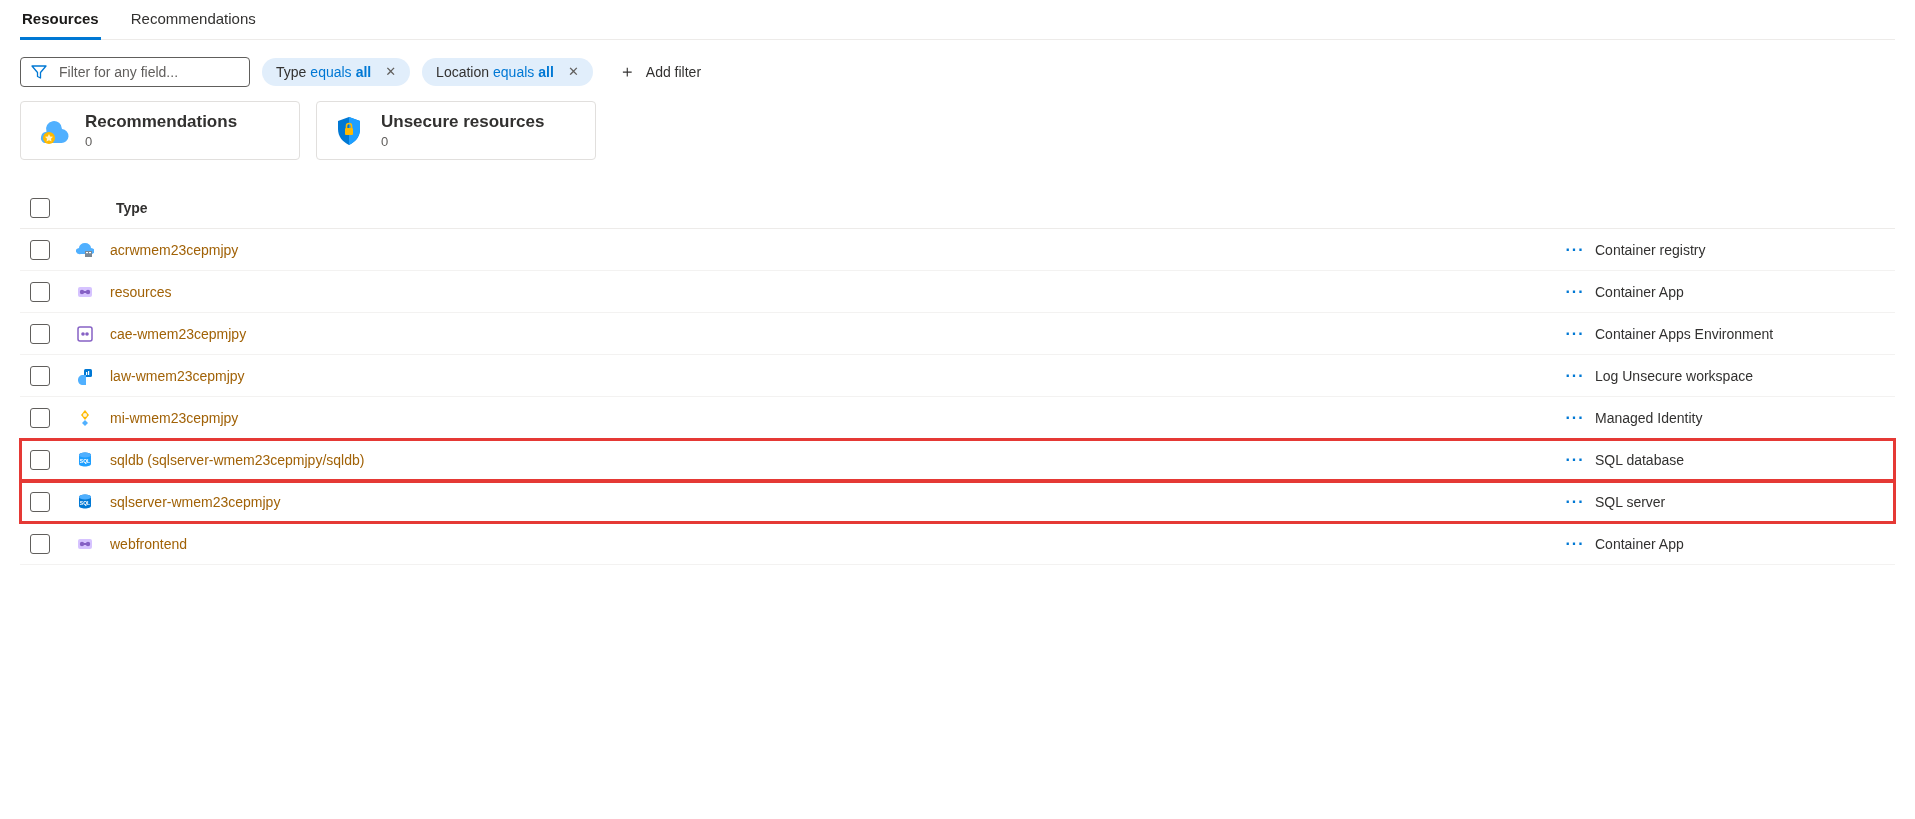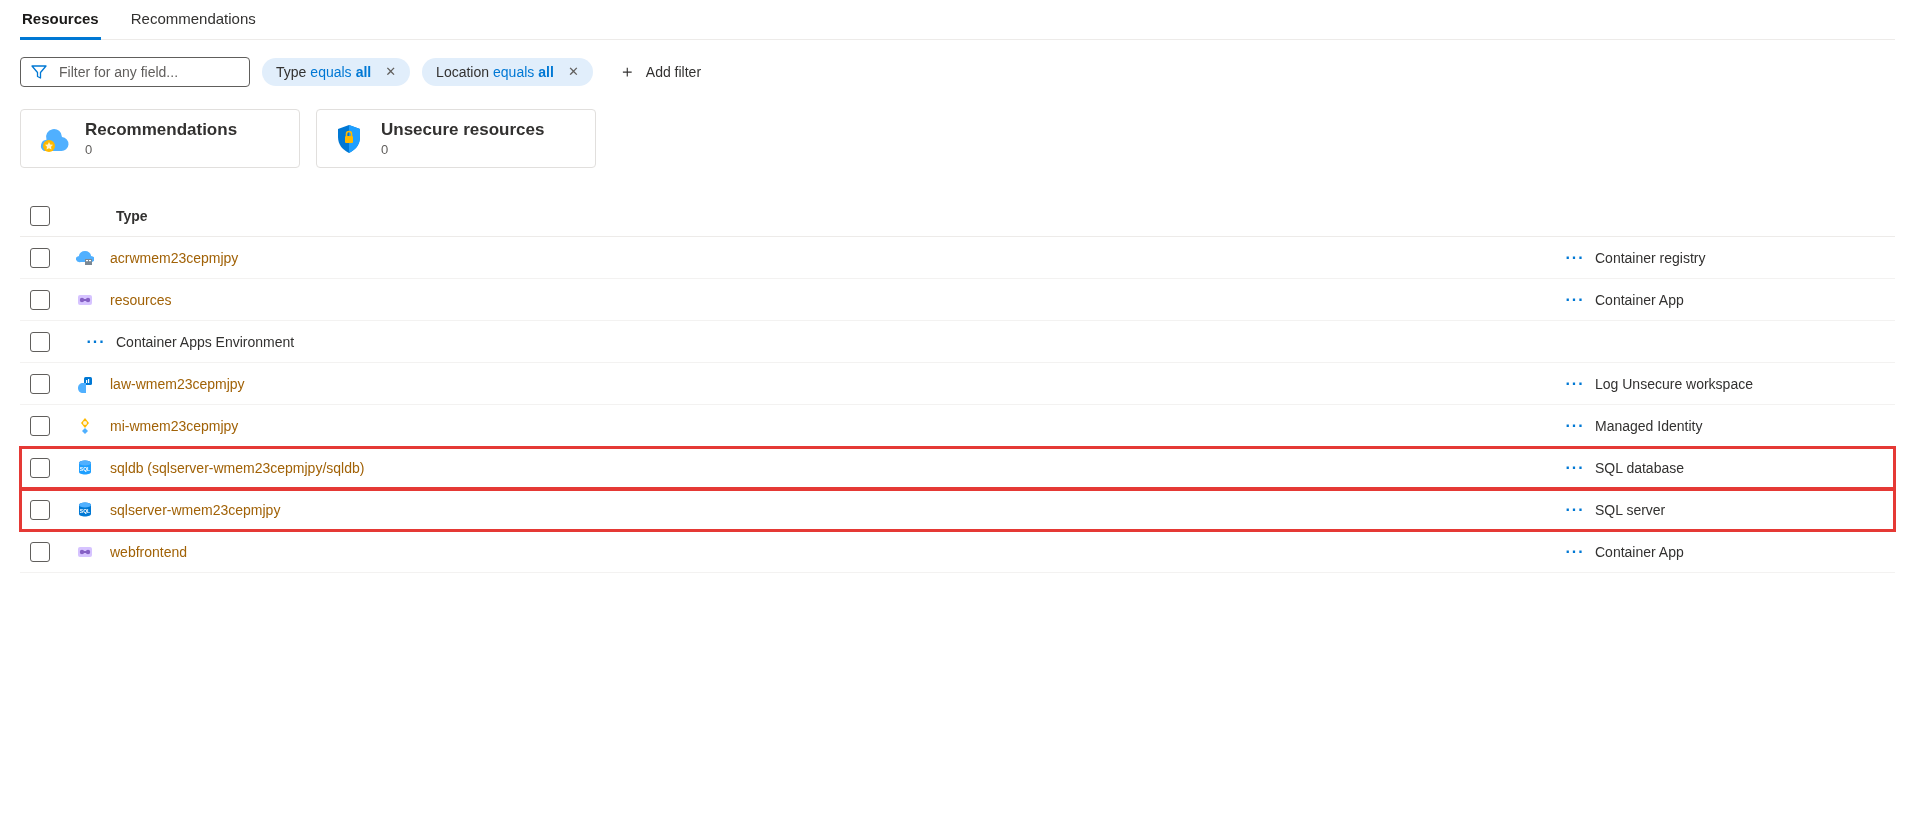--- a/index.html
+++ b/index.html
@@ -31,21 +31,21 @@
     content: "";
     position: absolute;
     left: 0; right: 0; bottom: -1px;
     height: 3px;
     background: #0078d4;
   }
   .filter-row {
     display: flex;
     align-items: center;
     gap: 12px;
-    margin-bottom: 20px;
+    margin-bottom: 12px;
   }
   .filter-input-wrap {
     display: flex;
     align-items: center;
     border: 1px solid #605e5c;
     border-radius: 4px;
     padding: 5px 10px;
     width: 230px;
   }
   .filter-input-wrap svg { flex-shrink: 0; }
@@ -232,20 +232,28 @@
           </span>
           <span class="link">resources</span>
         </div>
         <div class="col-actions"><span class="dots">···</span></div>
         <div class="col-type">Container App</div>
       </div>
       <div class="trow">
         <div class="col-check">
           <div class="chk"></div>
         </div>
+        <div class="col-name">
+          <span class="res-icon">
+            <svg width="18" height="18" viewBox="0 0 18 18">
+              <use href="#ic-caenv"></use>
+            </svg>
+          </span>
+          <span class="link">cae-wmem23cepmjpy</span>
+        </div>
         <div class="col-actions"><span class="dots">···</span></div>
         <div class="col-type">Container Apps Environment</div>
       </div>
       <div class="trow">
         <div class="col-check">
           <div class="chk"></div>
         </div>
         <div class="col-name">
           <span class="res-icon">
             <svg width="18" height="18" viewBox="0 0 18 18">

